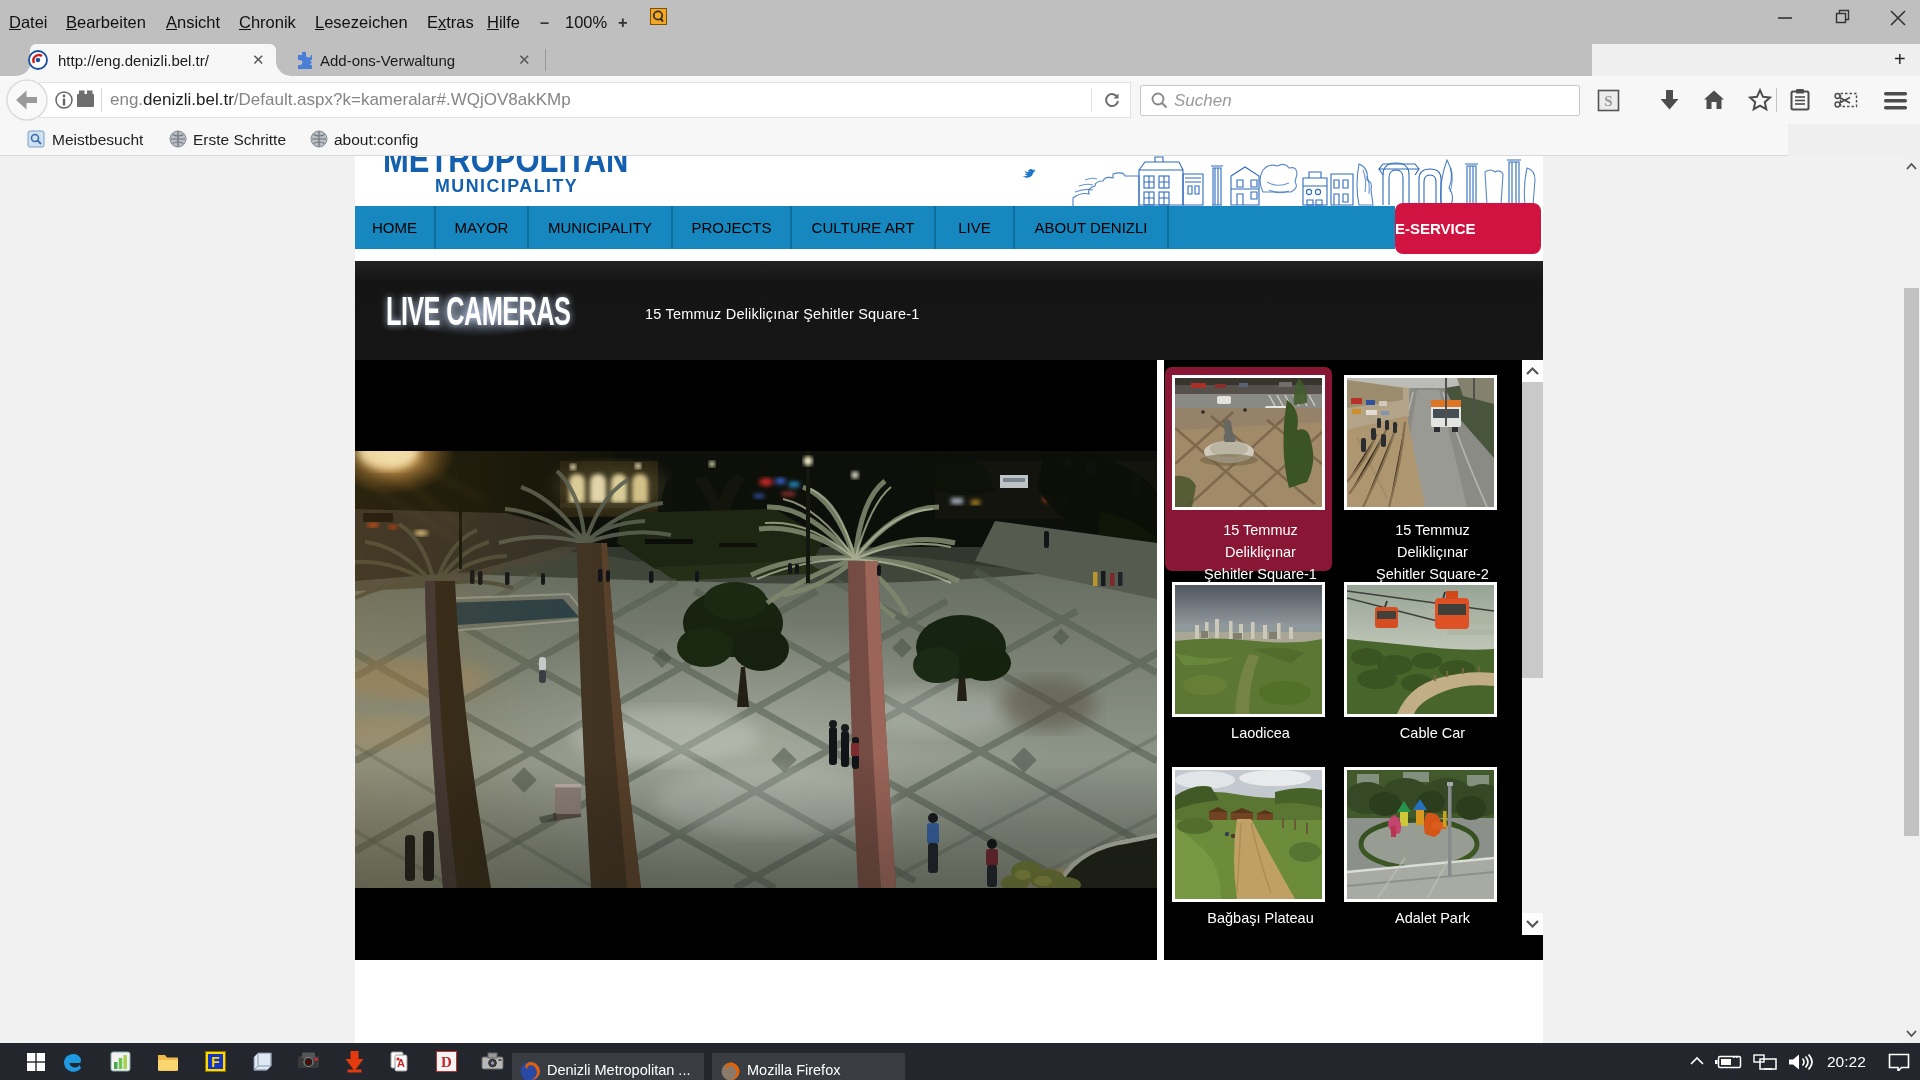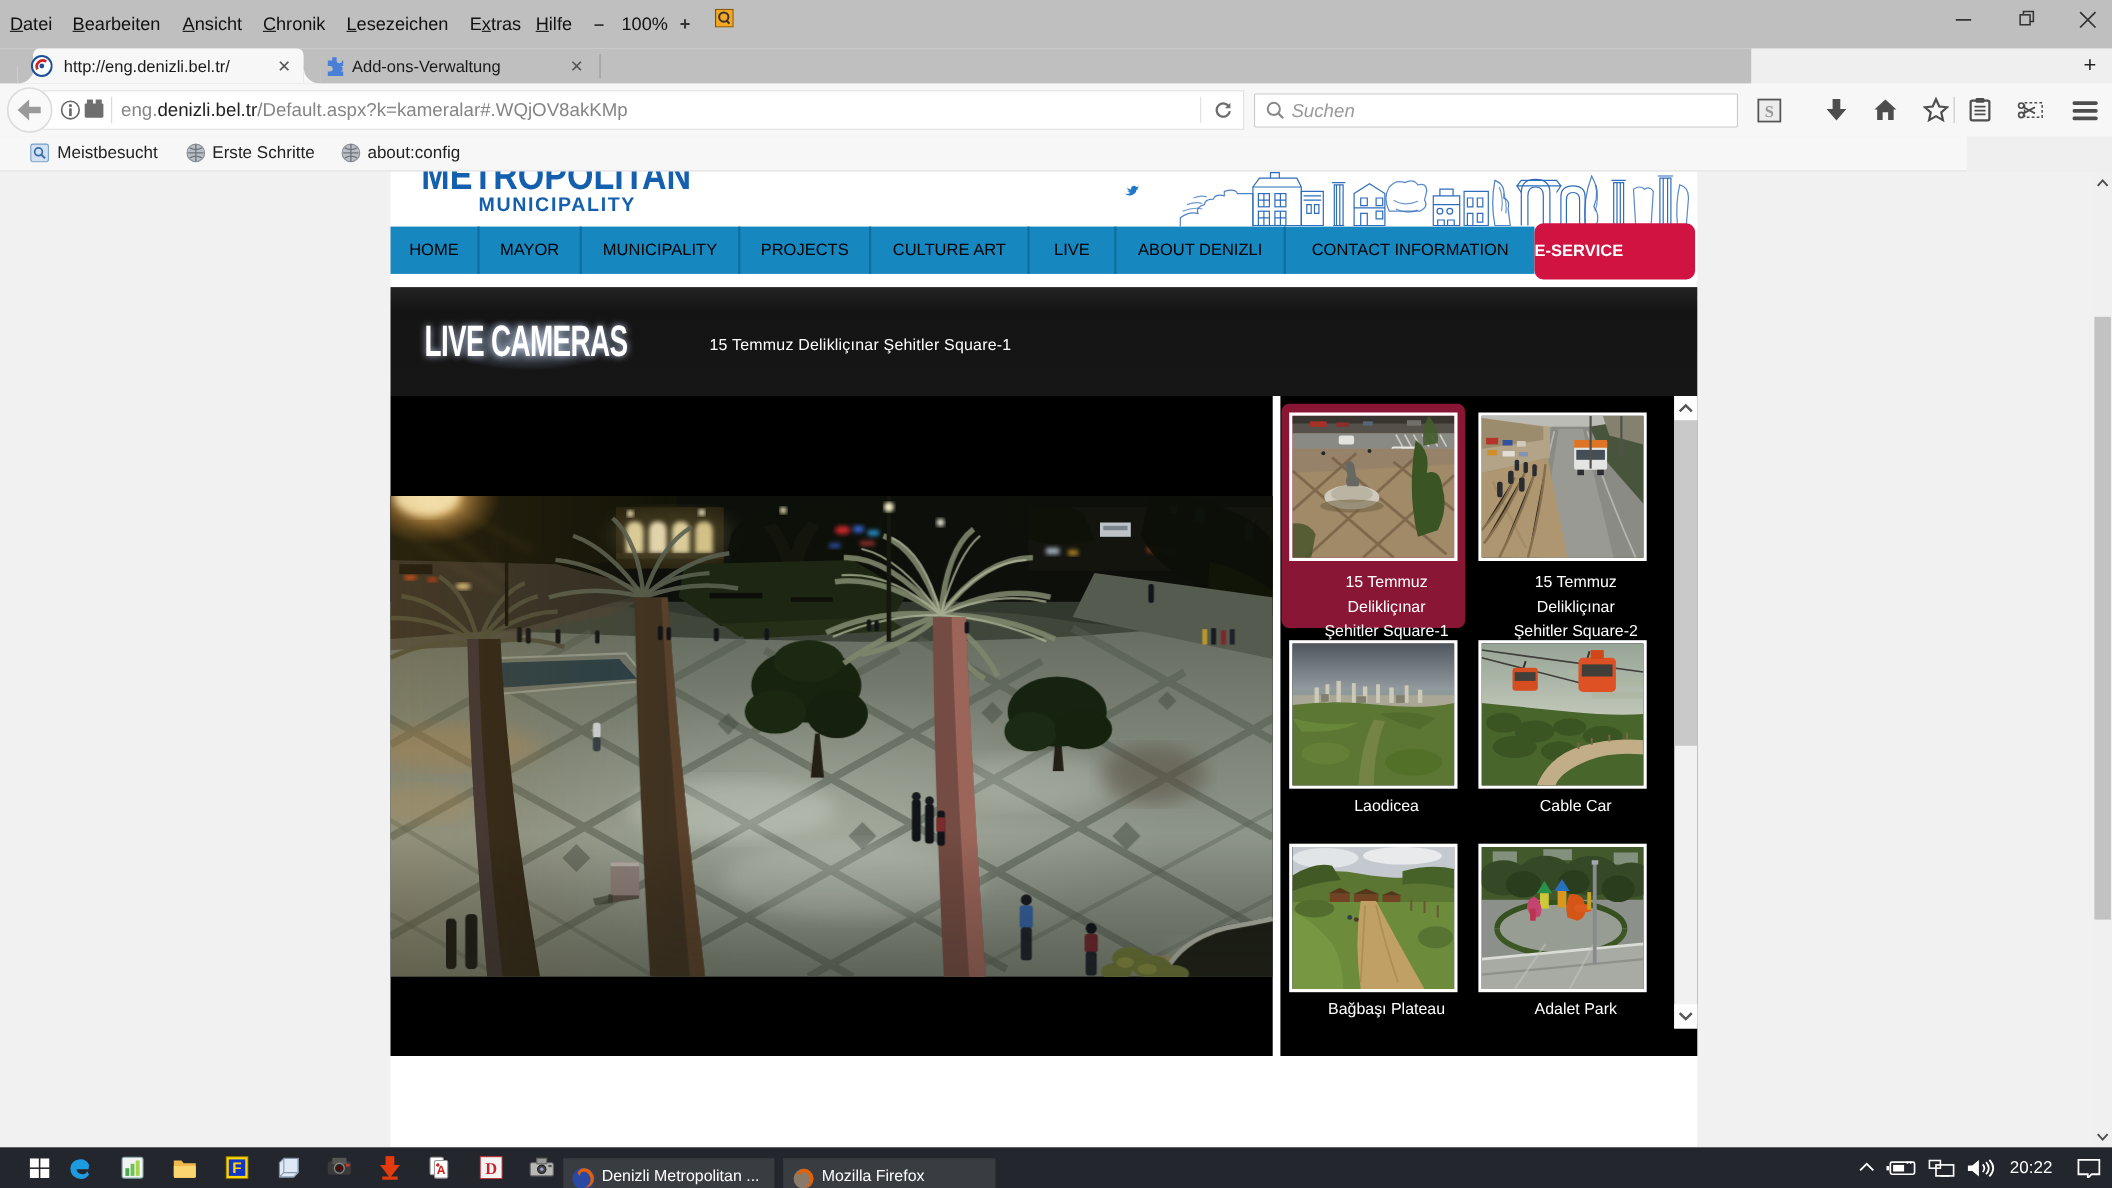--- a/index.html
+++ b/index.html
@@ -246,21 +246,20 @@
       <path d="M456 12 q8 2 8 12 l-2 25 h-8 q-2 -20 2 -37 z" opacity="0.8"></path>
     </svg>
     <div id="sitenav">
       <div class="ni" style="width:81px">HOME</div>
       <div class="ni" style="width:93px">MAYOR</div>
       <div class="ni" style="width:144px">MUNICIPALITY</div>
       <div class="ni" style="width:119px">PROJECTS</div>
       <div class="ni" style="width:144px">CULTURE ART</div>
       <div class="ni" style="width:79px">LIVE</div>
       <div class="ni" style="width:154px">ABOUT DENIZLI</div>
-      <div class="ni" style="width:226px;border-right:none">CONTACT INFORMATION</div>
     </div>
     <div id="eservice">E-SERVICE</div>
     <div id="banner">
       <div id="livecam"></div>
       <div id="livecamtxt">LIVE&nbsp;CAMERAS</div>
       <div id="camtitle">15 Temmuz Delikliçınar Şehitler Square-1</div>
     </div>
     <div id="mainblack">
       <svg id="photo" class="abs" style="left:0;top:91px" width="802" height="437" viewBox="0 0 802 437">
         <defs>

